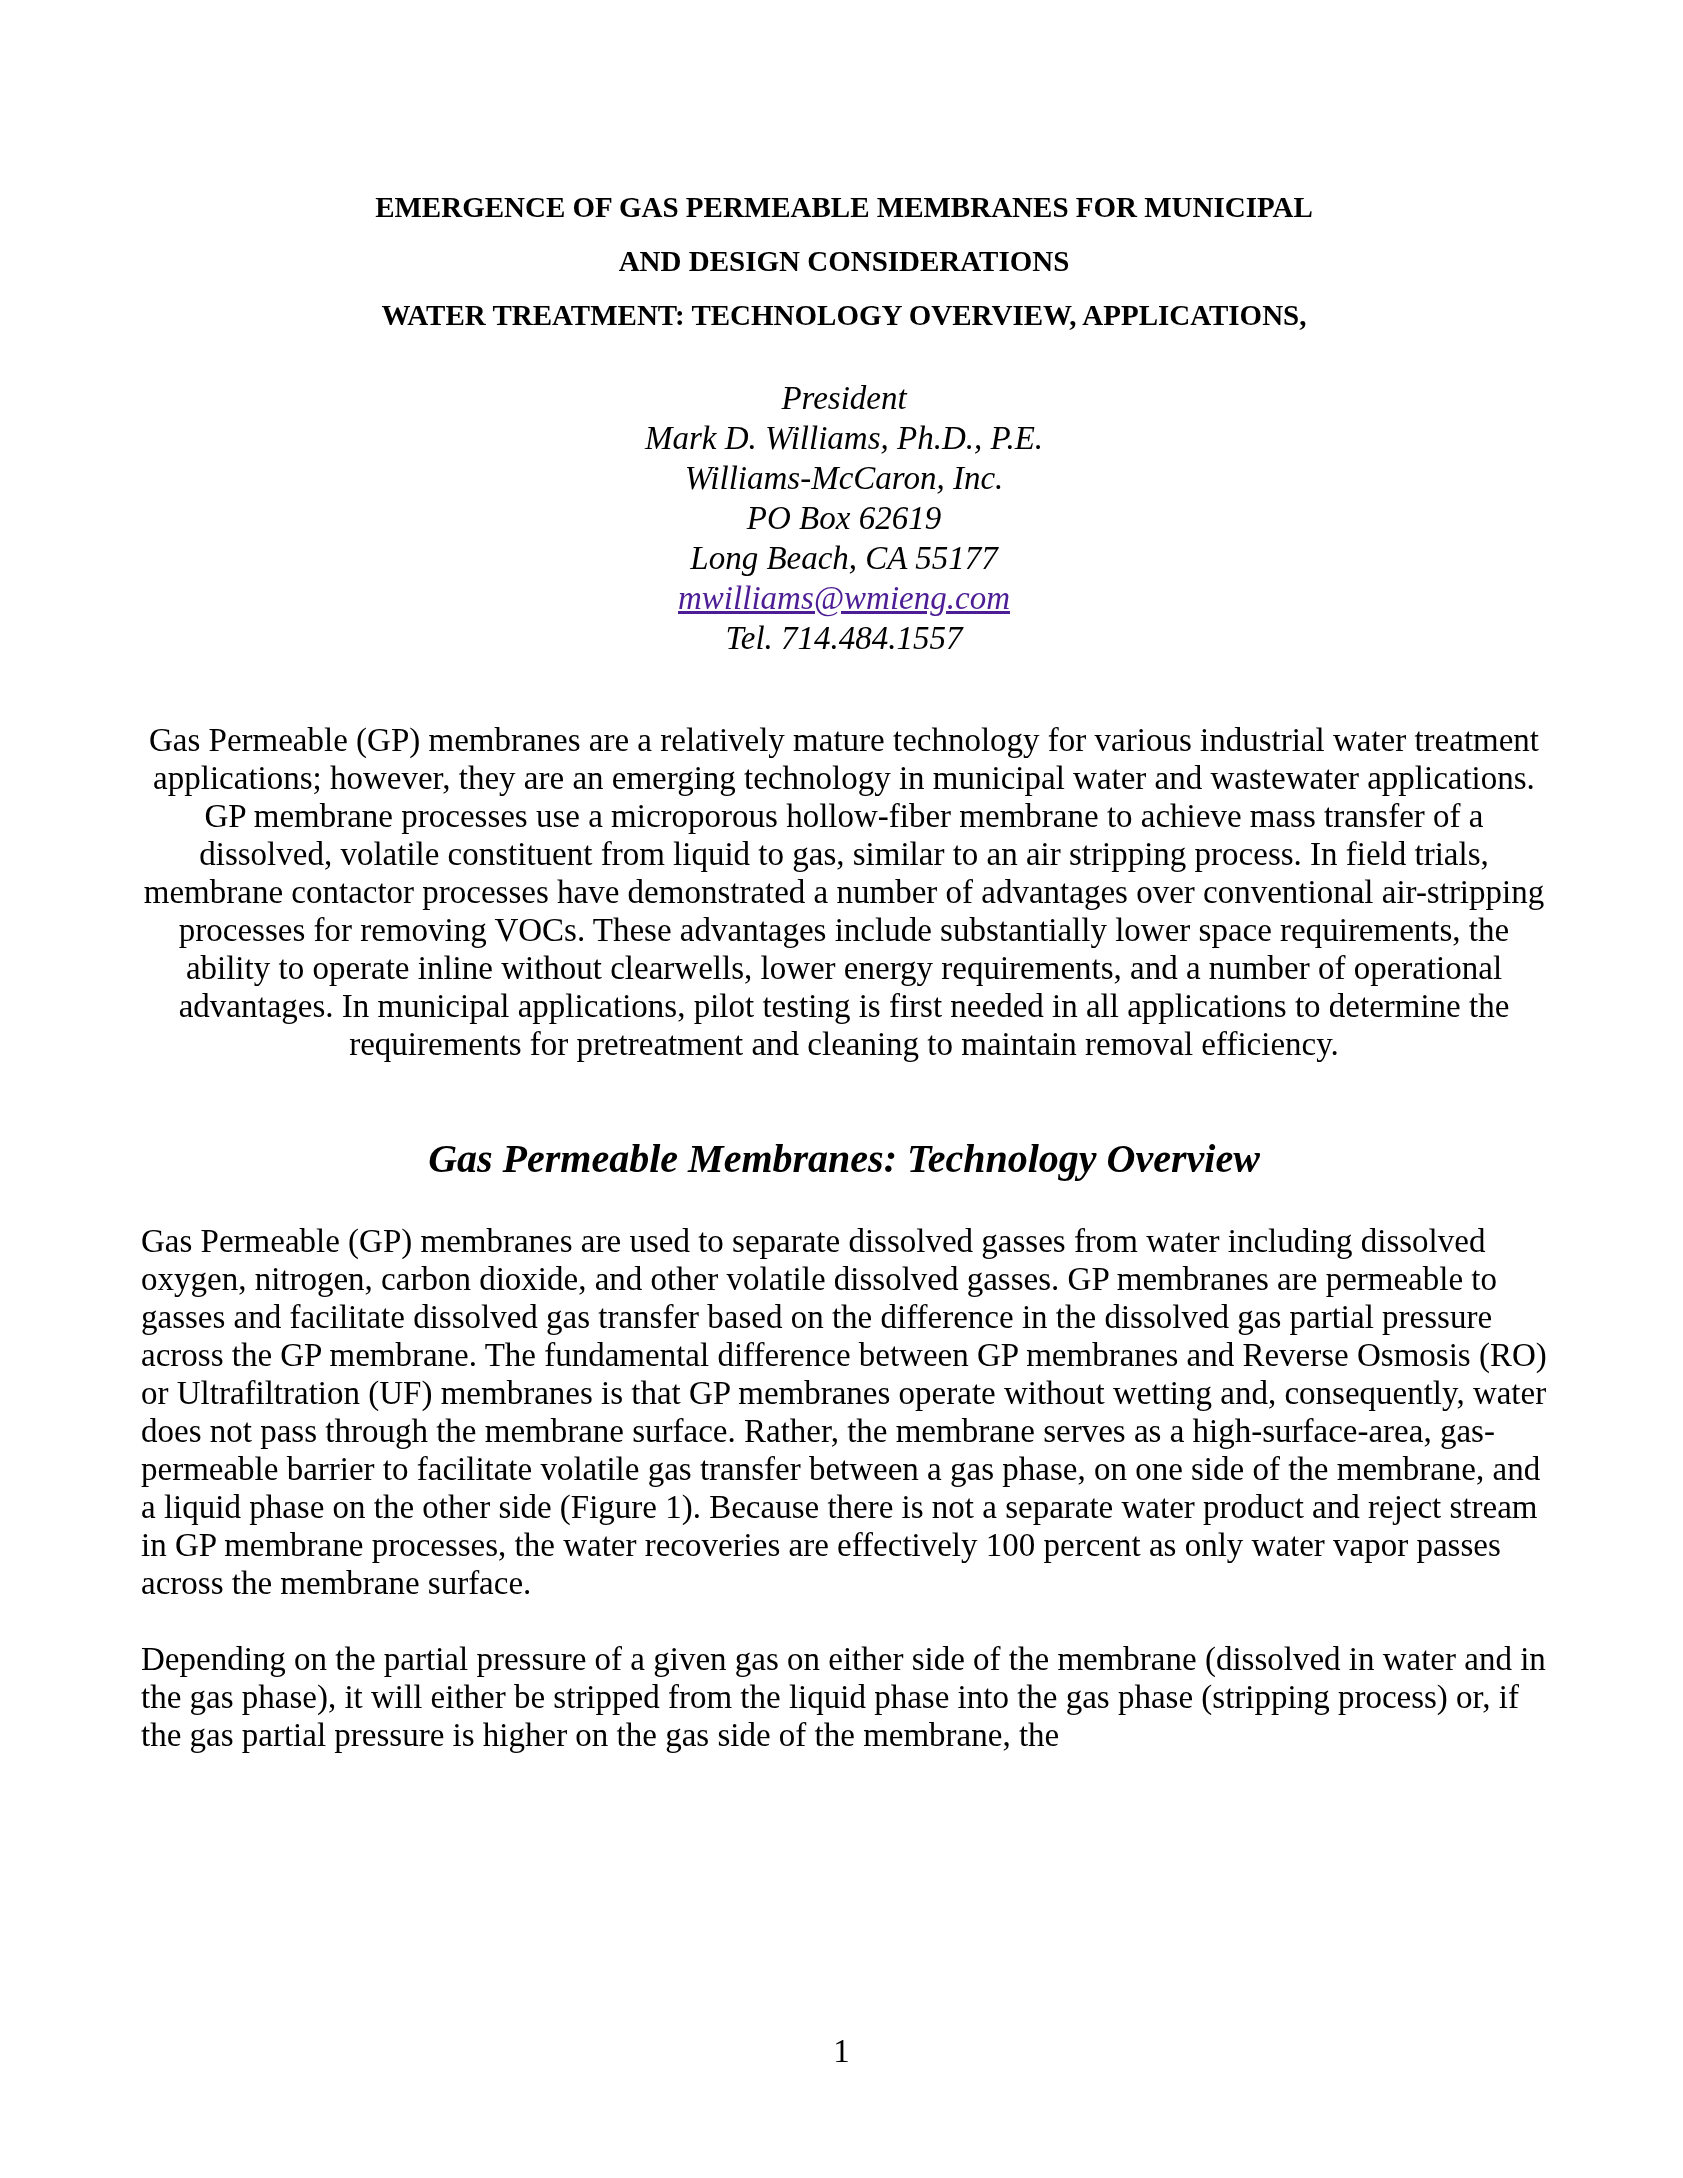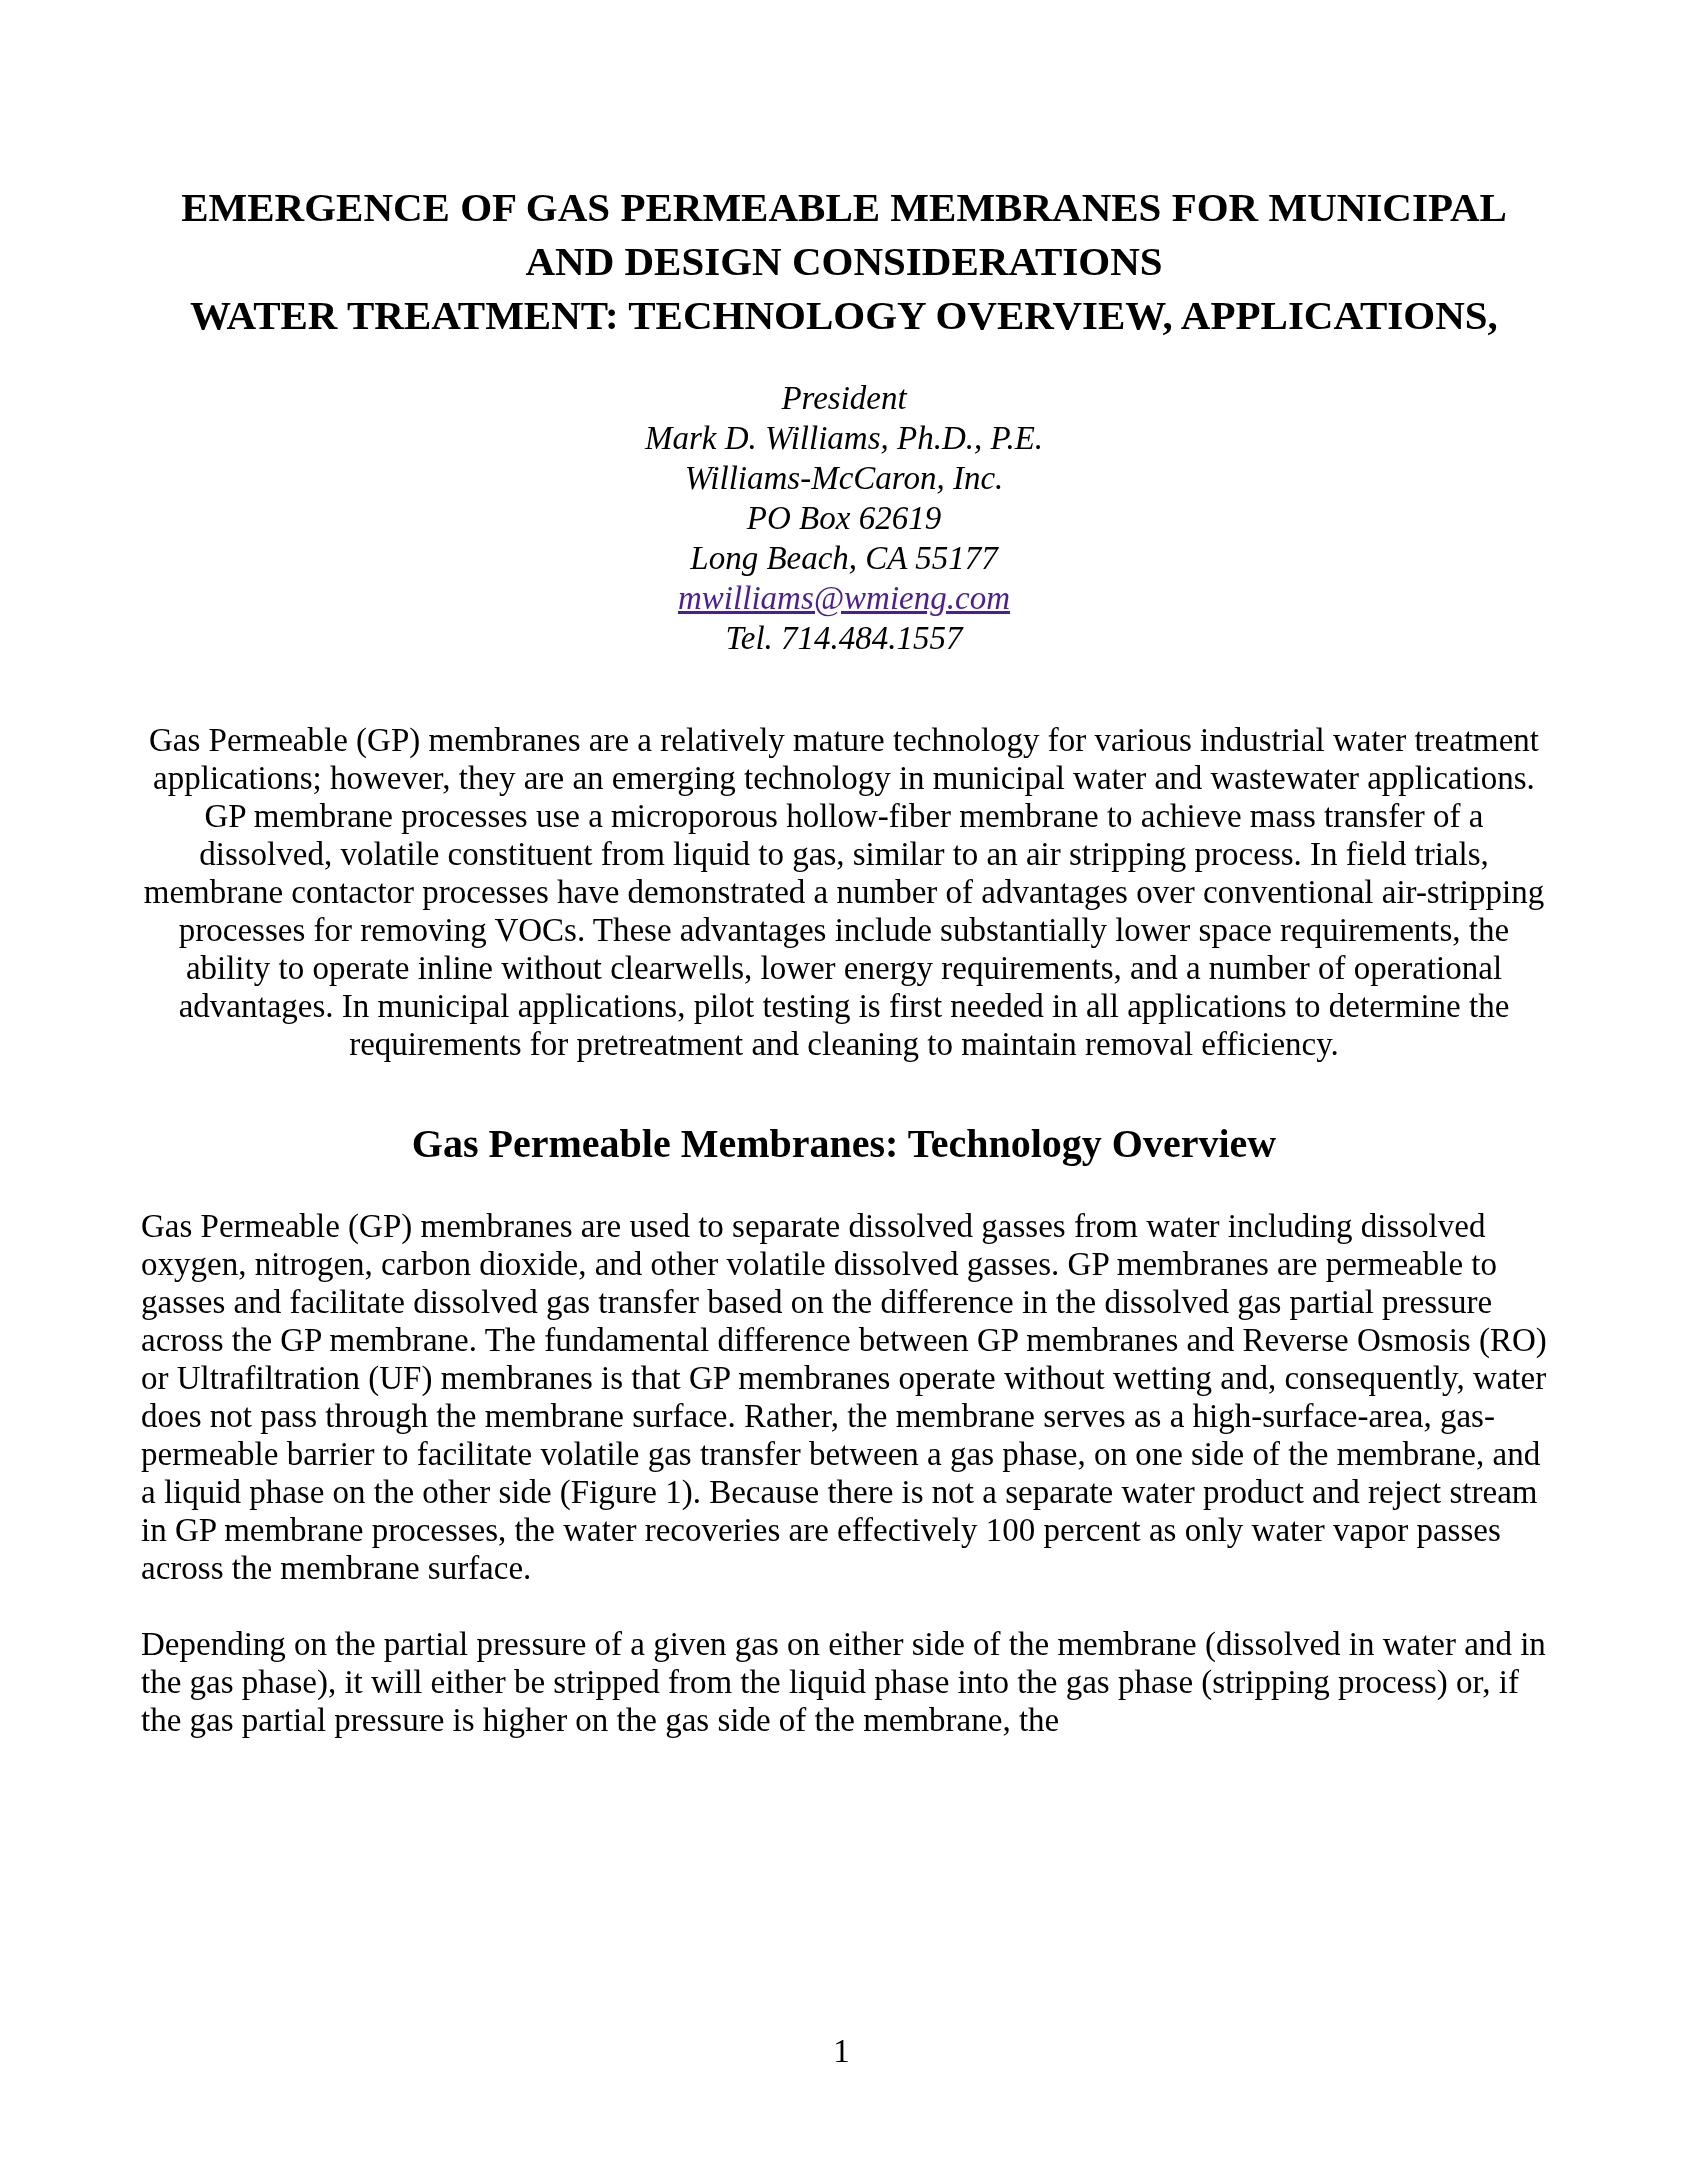--- a/index.html
+++ b/index.html
@@ -20,21 +20,21 @@
     overflow: hidden;
   }
   .content {
     position: absolute;
     left: 141px;
     top: 0;
     width: 1406px;
   }
   .paper-title {
     margin-top: 180px;
-    font-size: 41px;
+    font-size: 29px;
     font-weight: bold;
     line-height: 54px;
     text-align: center;
   }
   .paper-title span { display: block; }
   .author-block {
     margin-top: 36px;
     font-size: 33px;
     font-style: italic;
     line-height: 40px;
@@ -45,21 +45,21 @@
     text-decoration: underline;
     cursor: pointer;
   }
   .heading-center {
     font-size: 40px;
     font-weight: bold;
     line-height: 54px;
     text-align: center;
   }
   .abstract-heading { margin-top: 63px; }
-  .section-heading  { margin-top: 54px; }
+  .section-heading  { margin-top: 69px; font-style: italic; }
   .body-text {
     font-size: 33px;
     line-height: 38px;
     text-align: left;
   }
   .abstract-body { margin-top: 63px; text-align: center; }
   .section-para-1 { margin-top: 36px; }
   .section-para-2 { margin-top: 38px; }
   .page-number {
     position: absolute;

